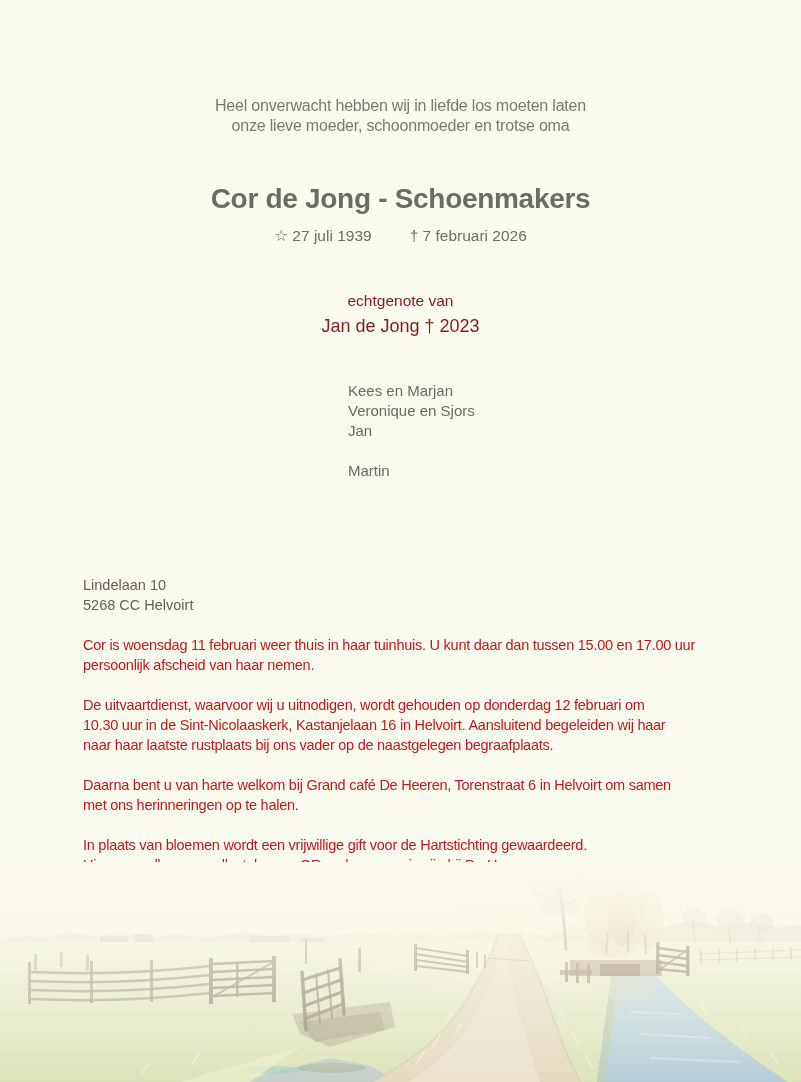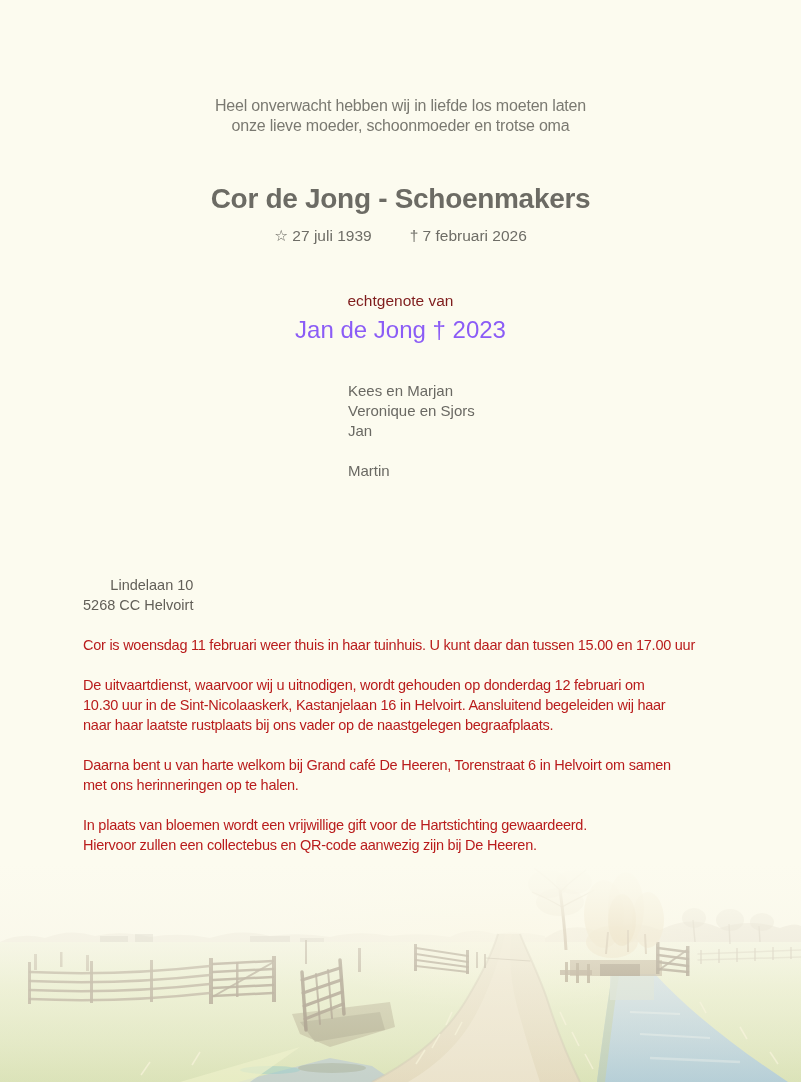--- a/index.html
+++ b/index.html
@@ -8,24 +8,24 @@
     position:relative; width:801px; height:1082px;
     background:#fcfbef; overflow:hidden;
     font-family:"Liberation Sans", sans-serif;
     color:#625f58;
   }
   .centered { position:absolute; left:0; right:0; text-align:center; }
   .intro { top:96px; font-size:16px; line-height:20px; color:#7a7971; letter-spacing:-0.2px; }
   .deceased-name { top:183px; font-size:28px; font-weight:700; color:#6c6b64; letter-spacing:-0.3px; }
   .dates { top:227px; display:flex; justify-content:center; gap:38px; font-size:15.5px; color:#6e6d66; }
   .spouse-label { top:292px; font-size:15.5px; color:#7f1d1d; }
-  .spouse-name { top:316px; font-size:24px; color:#8b5cf6; }
+  .spouse-name { top:316px; font-size:18px; color:#7f1d1d; }
   .family { position:absolute; top:381px; left:348px; font-size:15px; line-height:20px; color:#6a6963; }
   .family-line.gap { margin-top:20px; }
-  .address { position:absolute; top:575px; left:83px; font-size:14.5px; line-height:20px; color:#625f58;text-align:right; }
+  .address { position:absolute; top:575px; left:83px; font-size:14.5px; line-height:20px; color:#625f58; }
   .body-text { position:absolute; top:635px; left:83px; font-size:14.5px; line-height:20px; color:#b91c1c; letter-spacing:-0.25px; }
   .body-text p { margin:0 0 20px 0; }
   .line { display:block; white-space:nowrap; }
   .photo { position:absolute; left:0; bottom:0; width:801px; height:220px; }
   .photo svg { display:block; }
 </style>
 </head>
 <body>
 
 <div class="page">
@@ -53,20 +53,21 @@
   </div>
 
   <div class="address">
     <span class="line">Lindelaan 10</span>
     <span class="line">5268 CC Helvoirt</span>
   </div>
 
   <div class="body-text">
     <p>
       <span class="line">Cor is woensdag 11 februari weer thuis in haar tuinhuis. U kunt daar dan tussen 15.00 en 17.00 uur</span>
+      <span class="line">persoonlijk afscheid van haar nemen.</span>
     </p>
     <p>
       <span class="line">De uitvaartdienst, waarvoor wij u uitnodigen, wordt gehouden op donderdag 12 februari om</span>
       <span class="line">10.30 uur in de Sint-Nicolaaskerk, Kastanjelaan 16 in Helvoirt. Aansluitend begeleiden wij haar</span>
       <span class="line">naar haar laatste rustplaats bij ons vader op de naastgelegen begraafplaats.</span>
     </p>
     <p>
       <span class="line">Daarna bent u van harte welkom bij Grand café De Heeren, Torenstraat 6 in Helvoirt om samen</span>
       <span class="line">met ons herinneringen op te halen.</span>
     </p>

